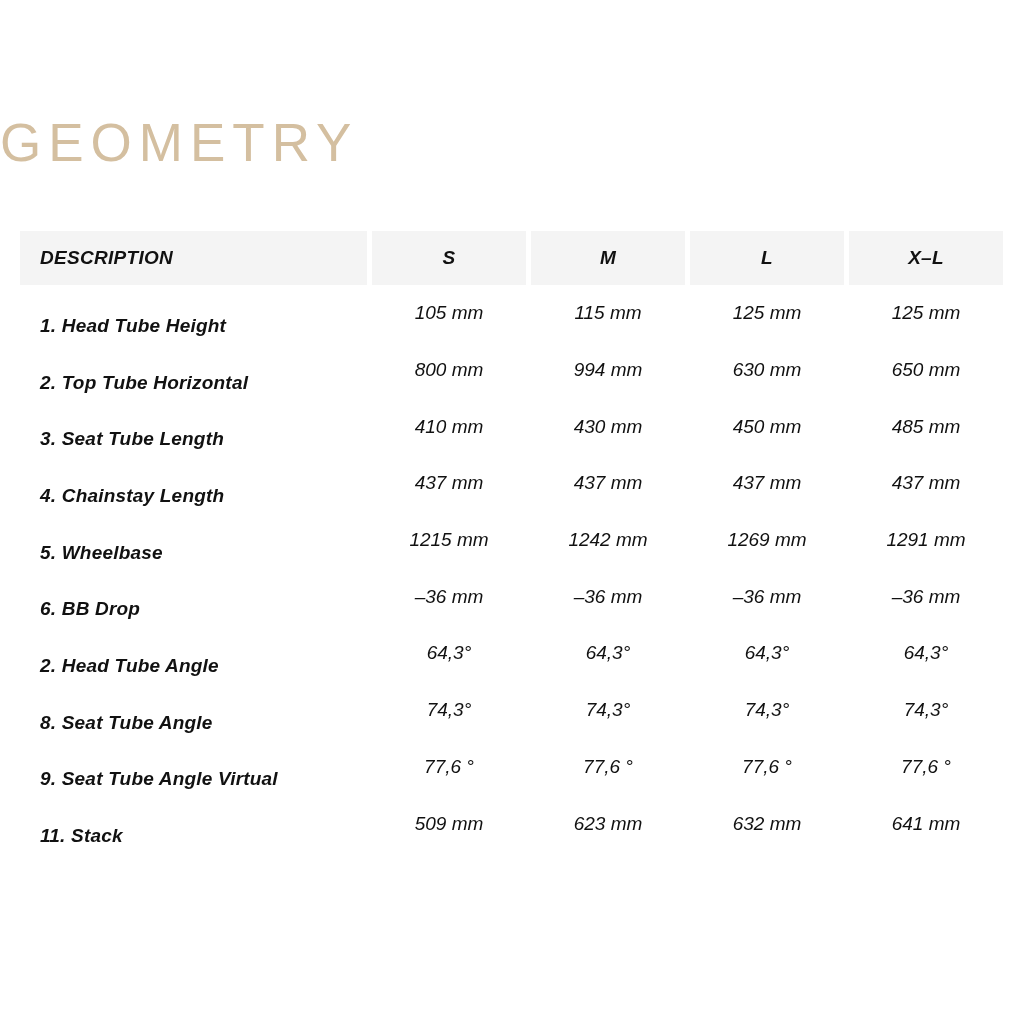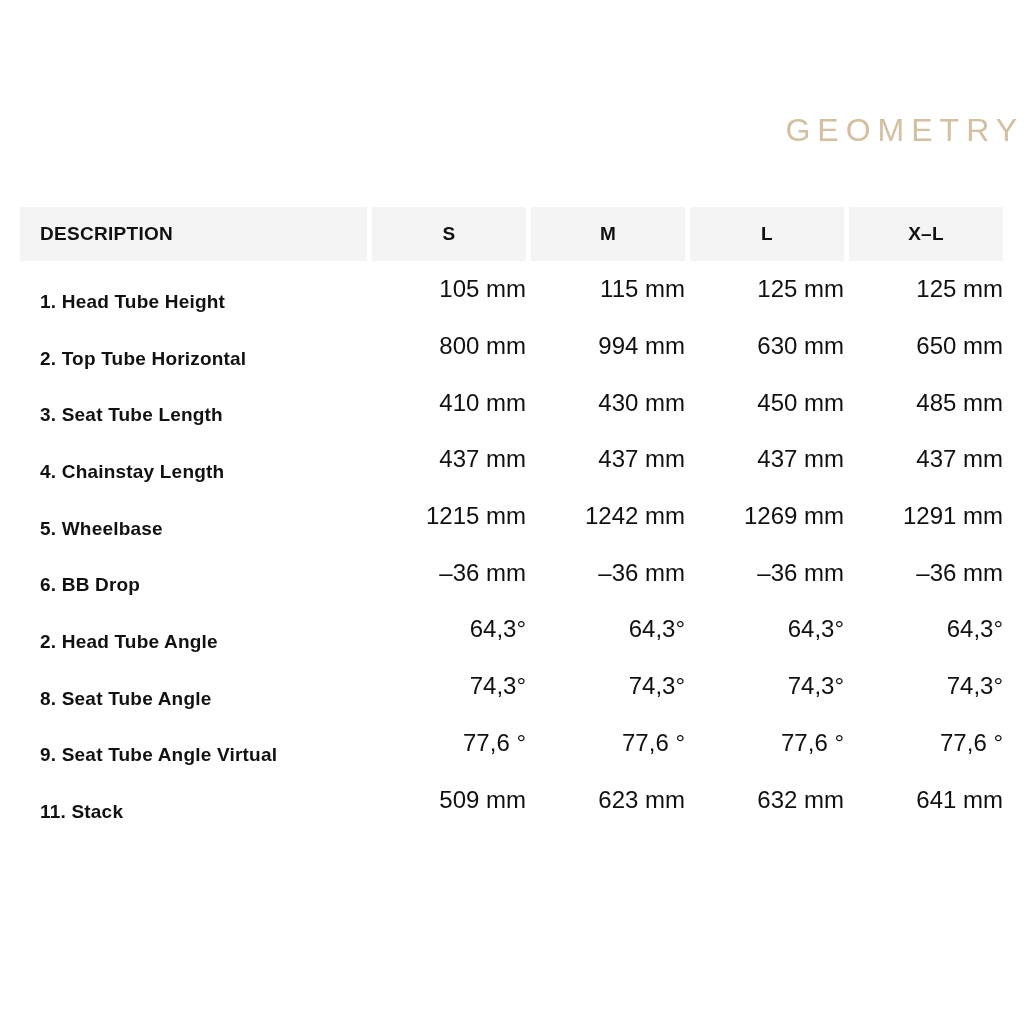--- a/index.html
+++ b/index.html
@@ -12,35 +12,36 @@
     color: #111111;
   }
   .page {
     width: 1024px;
     height: 1024px;
     overflow: hidden;
     background: #ffffff;
   }
   .title {
     margin-top: 112px;
-    text-align: right;
-    font-size: 32px;
+    text-align: left;
+    font-size: 53px;
     font-weight: 400;
     letter-spacing: 7px;
     color: #d4bfa0;
   }
   .geo-table {
     margin: 58px 0 0 20px;
     width: 985px;
   }
   .t-header, .t-row {
     display: grid;
     grid-template-columns: 347px 154px 154px 154px 154px;
     column-gap: 5px;
     align-items: center;
+    font-style: italic;
   }
   .t-header {
     height: 54px;
   }
   .t-header .h-cell {
     background: #f4f4f4;
     height: 54px;
     display: flex;
     align-items: center;
     justify-content: center;
@@ -57,22 +58,22 @@
     height: 56.7px;
   }
   .t-row .label {
     font-weight: 700;
     font-size: 19px;
     padding-left: 20px;
     letter-spacing: 0.2px;
     margin-top: 25px;
   }
   .t-row .val {
-    text-align: right;
-    font-size: 24px;
+    text-align: center;
+    font-size: 19px;
     font-weight: 400;
   }
 </style>
 </head>
 <body>
 
 <div class="page">
 
   <div class="title">GEOMETRY</div>
 

